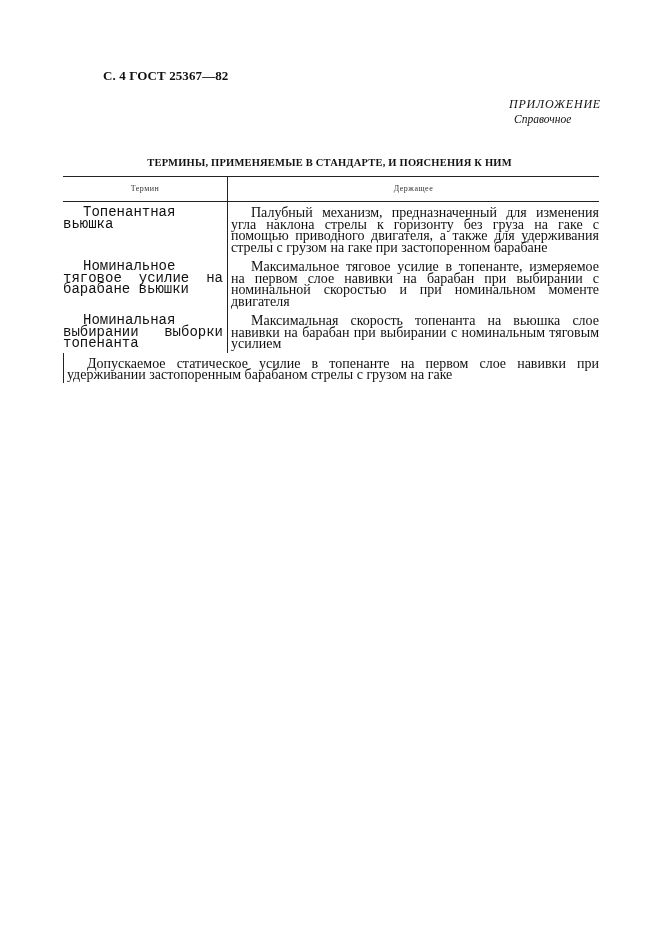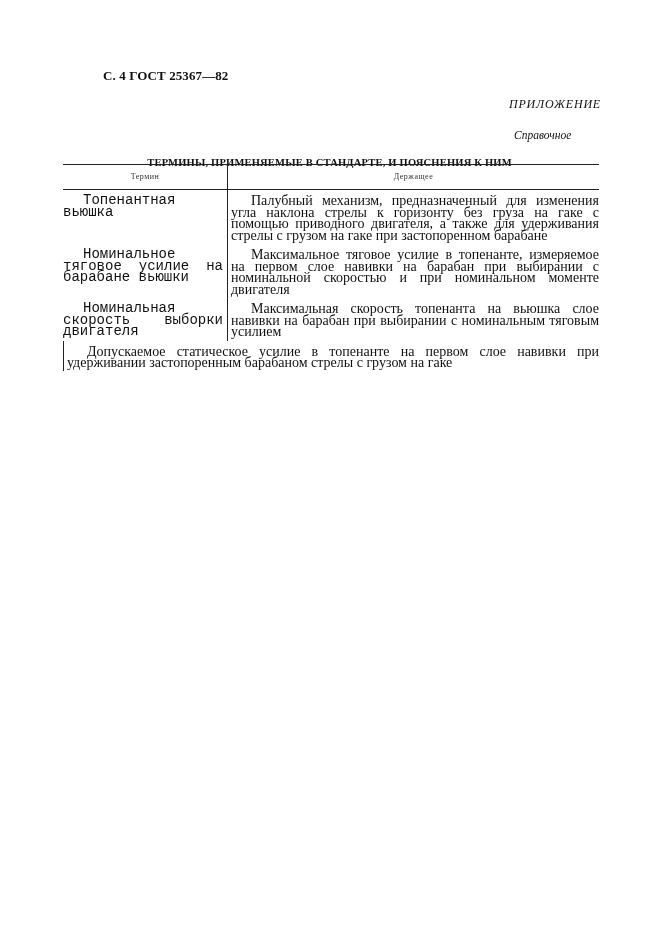--- a/index.html
+++ b/index.html
@@ -1,24 +1,24 @@
 <!DOCTYPE html>
 <html><head>
 <meta charset="utf-8">
 <style>
   html, body { margin: 0; padding: 0; background: #ffffff; }
   body { width: 661px; height: 936px; position: relative; overflow: hidden;
          font-family: "Liberation Serif", "DejaVu Serif", serif; color: #111; }
   .page-header { position: absolute; left: 63px; top: 68px; font-size: 13px; font-weight: bold; letter-spacing: 0.1px; margin-left: 40px; }
   .appendix { position: absolute; right: 60px; top: 97px; text-align: left; }
   .appendix-title { font-style: italic; font-size: 12px; letter-spacing: 0.8px; text-align: center; }
-  .appendix-sub { font-style: italic; font-size: 11.5px; margin-left: 5px; margin-top: 17px; }
+  .appendix-sub { font-style: italic; font-size: 11.5px; margin-left: 5px; margin-top: 1px; }
   .table-title { position: absolute; left: 0; width: 659px; top: 157px; text-align: center;
                  font-weight: bold; font-size: 10.5px; letter-spacing: 0.2px; }
-  .terms-table { position: absolute; left: 63px; top: 164px; width: 536px; }
+  .terms-table { position: absolute; left: 63px; top: 176px; width: 536px; }
   .hdr { display: flex; border-top: 1px solid #222; border-bottom: 1px solid #222; height: 24px; }
   .col-term { width: 164px; box-sizing: border-box; }
   .col-expl { flex: 1; border-left: 1px solid #222; box-sizing: border-box; }
   .hdr .cell { font-size: 8px; letter-spacing: 0.5px; text-align: center; line-height: 24px; color: #333; }
   .row { display: flex; }
   .row .col-term { font-size: 14px; line-height: 11.5px; padding: 5px 4px 3px 0; text-align: justify; font-family: Liberation Mono, monospace; }
   .row .col-expl { font-size: 14px; line-height: 11.5px; padding: 5px 0 3px 3px; text-align: justify; }
   .indent { text-indent: 20px; }
   .row:last-child .col-expl { padding-bottom: 2px; }
 </style>
@@ -42,19 +42,19 @@
 
   <div class="row">
     <div class="col-term indent">Топенантная вьюшка</div>
     <div class="col-expl indent">Палубный механизм, предназначенный для изменения угла наклона стрелы к горизонту без груза на гаке с помощью приводного двигателя, а также для удерживания стрелы с грузом на гаке при застопоренном барабане</div>
   </div>
   <div class="row">
     <div class="col-term indent">Номинальное тяговое усилие на барабане вьюшки</div>
     <div class="col-expl indent">Максимальное тяговое усилие в топенанте, измеряемое на первом слое навивки на барабан при выбирании с номинальной скоростью и при номинальном моменте двигателя</div>
   </div>
   <div class="row">
-    <div class="col-term indent">Номинальная скорость выборки двигателя</div>
+    <div class="col-term indent">Номинальная выбирании выборки топенанта</div>
     <div class="col-expl indent">Максимальная скорость топенанта на вьюшка слое навивки на барабан при выбирании с номинальным тяговым усилием</div>
   </div>
   <div class="row">
     <div class="col-expl indent">Допускаемое статическое усилие в топенанте на первом слое навивки при удерживании застопоренным барабаном стрелы с грузом на гаке</div>
   </div>
 </div>
 
 </body></html>

